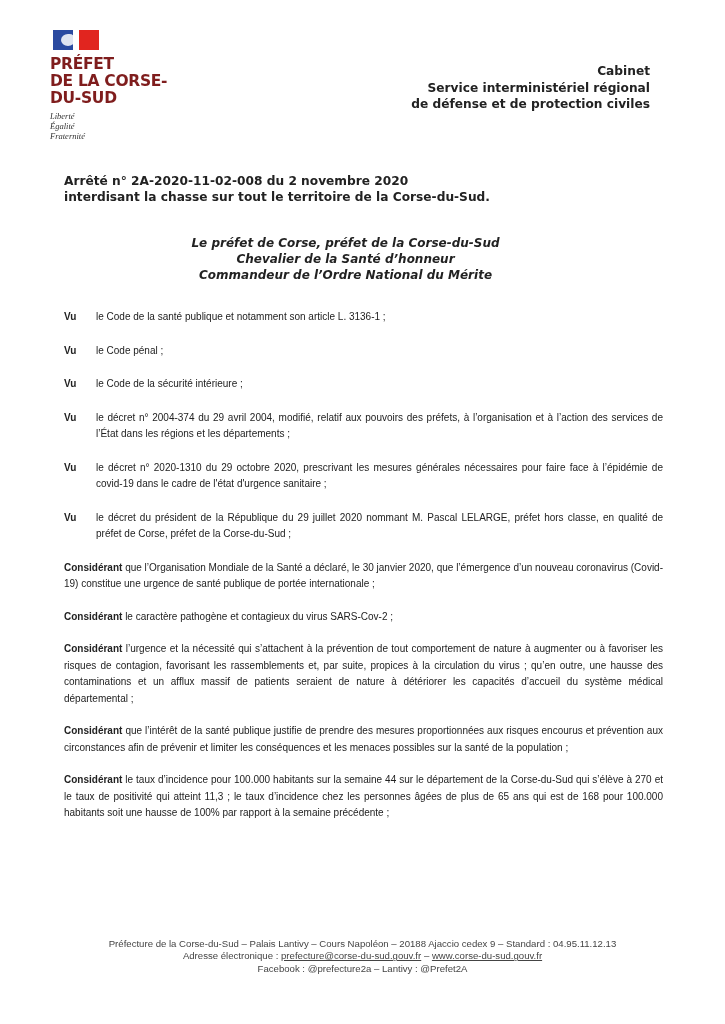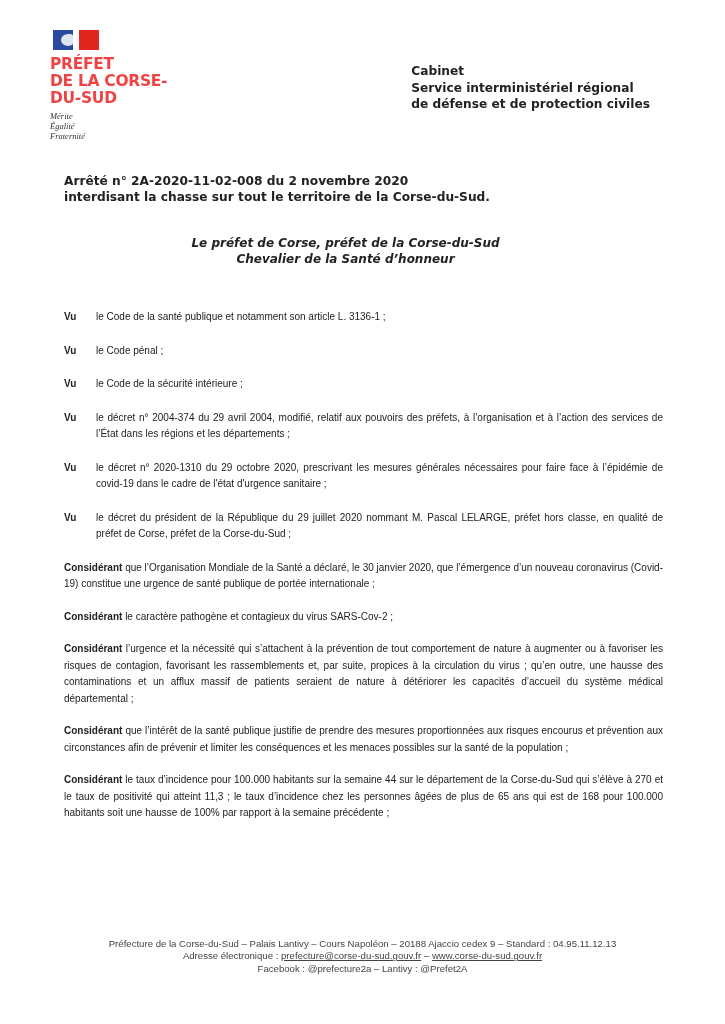--- a/index.html
+++ b/index.html
@@ -3,24 +3,24 @@
 <meta charset="utf-8">
 <style>
   html, body { margin: 0; padding: 0; background: #ffffff; }
   body { width: 725px; height: 1024px; position: relative; overflow: hidden; color: #222; font-family: "Liberation Sans", sans-serif; }
   .logo { position: absolute; left: 50px; top: 30px; }
   .flag { display: flex; width: 46px; height: 20px; margin-left: 3px; }
   .flag .blue { width: 20px; height: 20px; background: #2a4aa0; position: relative; }
   .flag .gap { width: 6px; height: 20px; background: #fff; }
   .flag .red { width: 20px; height: 20px; background: #e1251f; }
   .marianne { position:absolute; left: 8px; top: 4px; width: 14px; height: 12px; border-radius: 50% 40% 50% 50%; background: #fff; opacity: 0.85; }
-  .prefet { font-family: "DejaVu Sans", sans-serif; font-weight: bold; font-size: 15.5px; line-height: 17px; margin-top: 6px; color: #ef4444; letter-spacing: -0.3px; }
+  .prefet { font-family: "DejaVu Sans", sans-serif; font-weight: bold; font-size: 15.5px; line-height: 17px; margin-top: 6px; color: #7f1d1d; letter-spacing: -0.3px; }
   .motto { font-family: "Liberation Serif", serif; font-style: italic; font-size: 8.5px; line-height: 10px; margin-top: 4px; color: #333; }
 
-  .service { position: absolute; right: 75px; top: 63px; text-align: left; font-family: "DejaVu Sans", sans-serif; font-weight: bold; font-size: 12.2px; line-height: 16.5px; color: #222; }
+  .service { position: absolute; right: 75px; top: 63px; text-align: right; font-family: "DejaVu Sans", sans-serif; font-weight: bold; font-size: 12.2px; line-height: 16.5px; color: #222; }
 
   .arrete { position: absolute; left: 64px; top: 173px; font-family: "DejaVu Sans", sans-serif; font-weight: bold; font-size: 12.2px; line-height: 16px; color: #222; }
 
   .authority { position: absolute; left: 0; width: 691px; top: 235px; text-align: center; font-family: "DejaVu Sans", sans-serif; font-weight: bold; font-style: italic; font-size: 12px; line-height: 16px; color: #222; }
 
   .body { position: absolute; left: 64px; width: 599px; top: 309px; font-family: "Liberation Sans", sans-serif; font-size: 10px; line-height: 16.5px; color: #222; }
   .vu { display: flex; margin-bottom: 17px; }
   .vu .k { width: 32px; flex: none; font-weight: bold; }
   .vu .t { flex: 1; text-align: justify; }
   .cons { text-align: justify; margin-bottom: 16px; }
@@ -39,40 +39,41 @@
       </div>
     <div class="gap"></div>
     <div class="red"></div>
   </div>
   <div class="prefet">
     <div>PRÉFET</div>
     <div>DE LA CORSE-</div>
     <div>DU-SUD</div>
   </div>
   <div class="motto">
-    <div>Mérite</div>
+    <div>Liberté</div>
     <div>Égalité</div>
     <div>Fraternité</div>
   </div>
 </div>
 
 <div class="service">
   <div>Cabinet</div>
   <div>Service interministériel régional</div>
   <div>de défense et de protection civiles</div>
 </div>
 
 <div class="arrete">
   <div>Arrêté n° 2A-2020-11-02-008 du 2 novembre 2020</div>
   <div>interdisant la chasse sur tout le territoire de la Corse-du-Sud.</div>
 </div>
 
 <div class="authority">
   <div>Le préfet de Corse, préfet de la Corse-du-Sud</div>
   <div>Chevalier de la Santé d’honneur</div>
+  <div>Commandeur de l’Ordre National du Mérite</div>
 </div>
 
 <div class="body">
   <div class="vu">
       <span class="k">Vu</span>
       <span class="t">le Code de la santé publique et notamment son article L. 3136-1 ;</span>
     </div>
   <div class="vu">
       <span class="k">Vu</span>
       <span class="t">le Code pénal ;</span>

